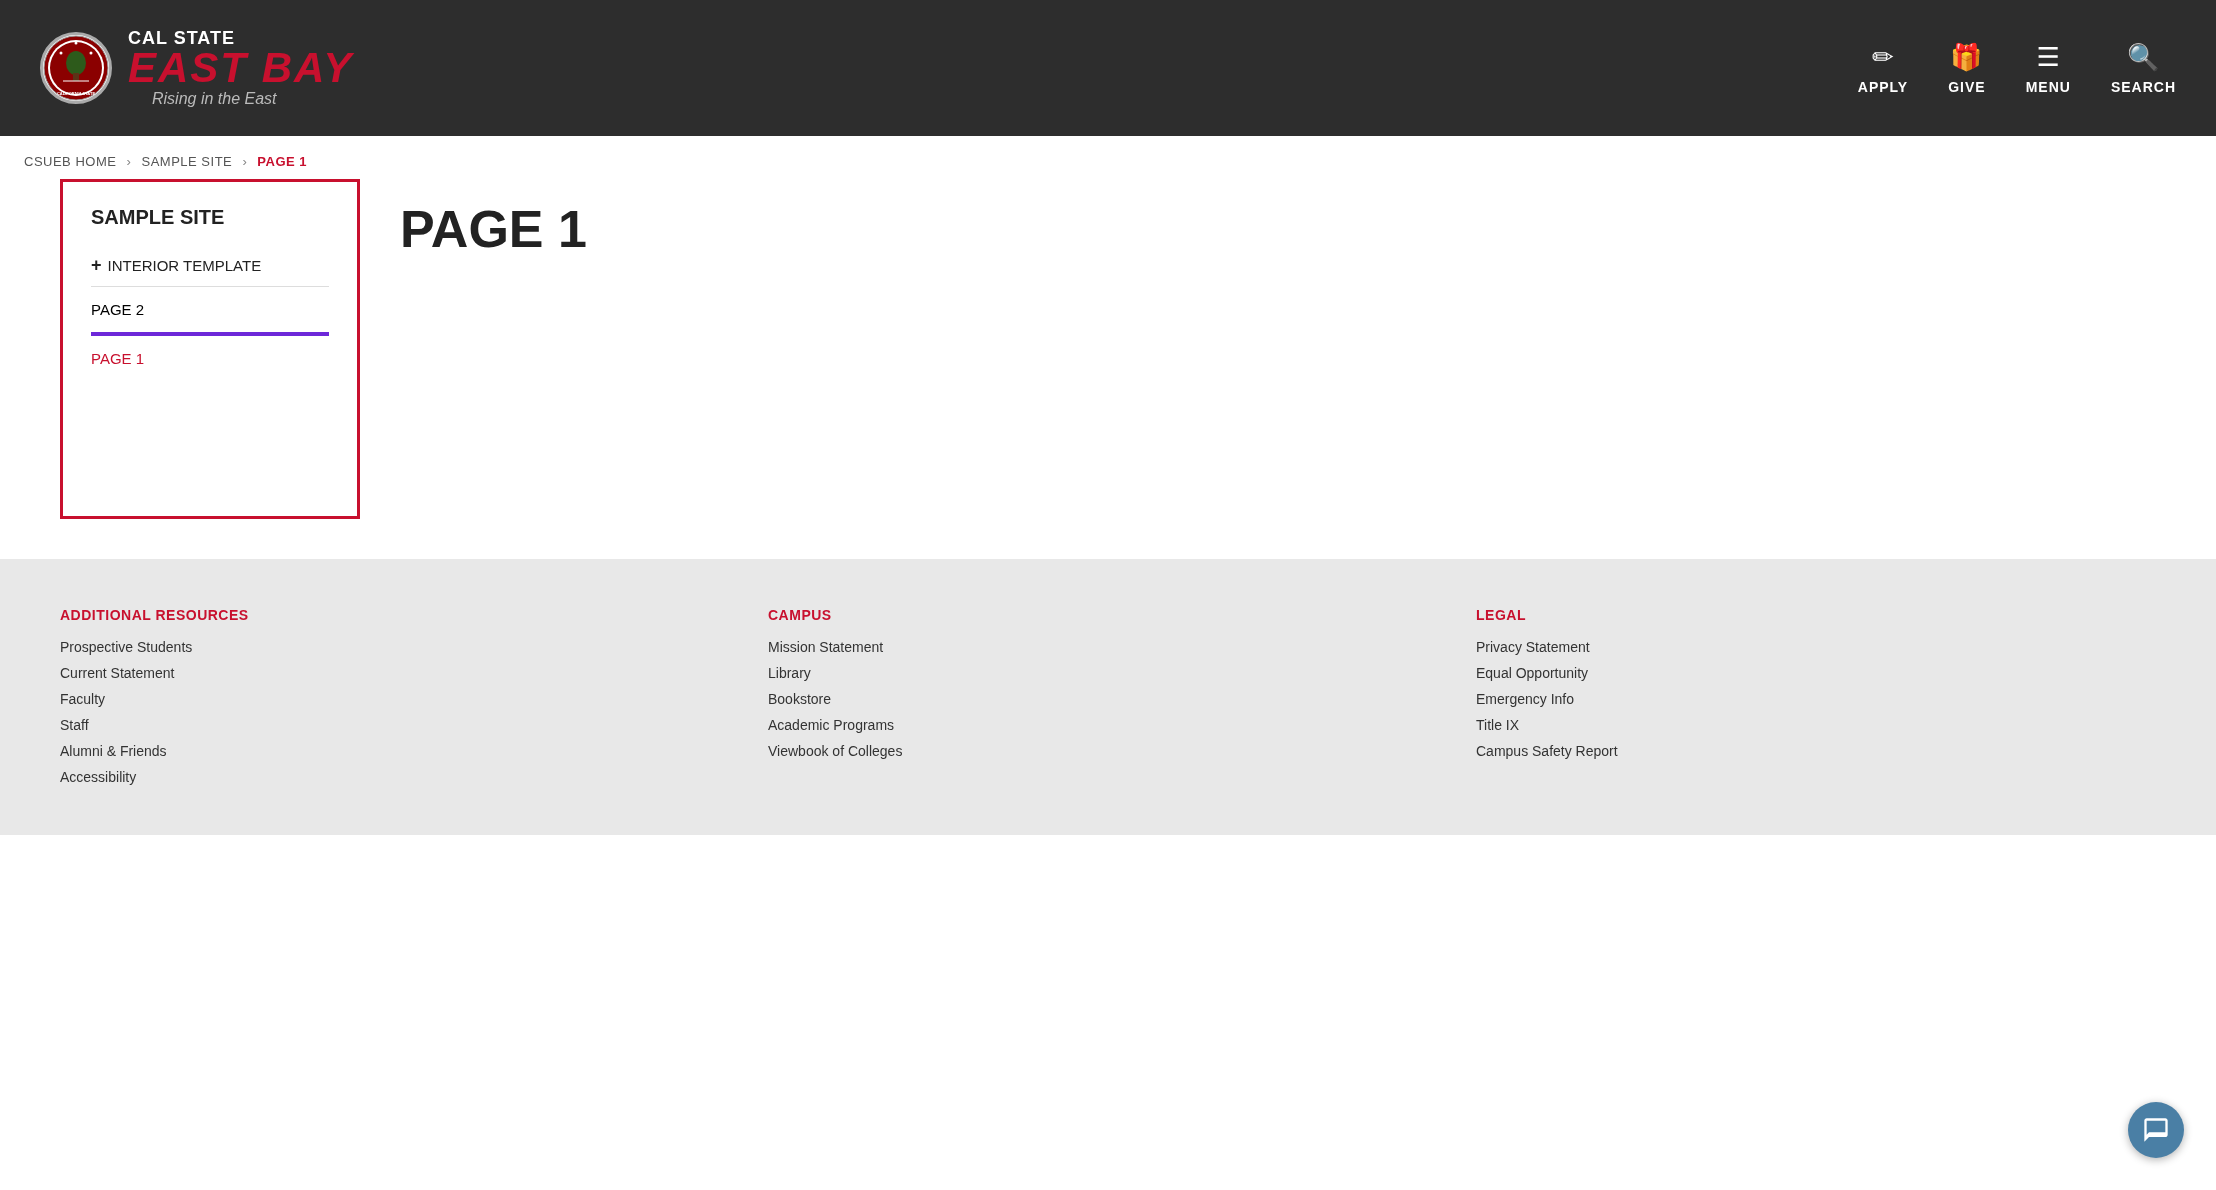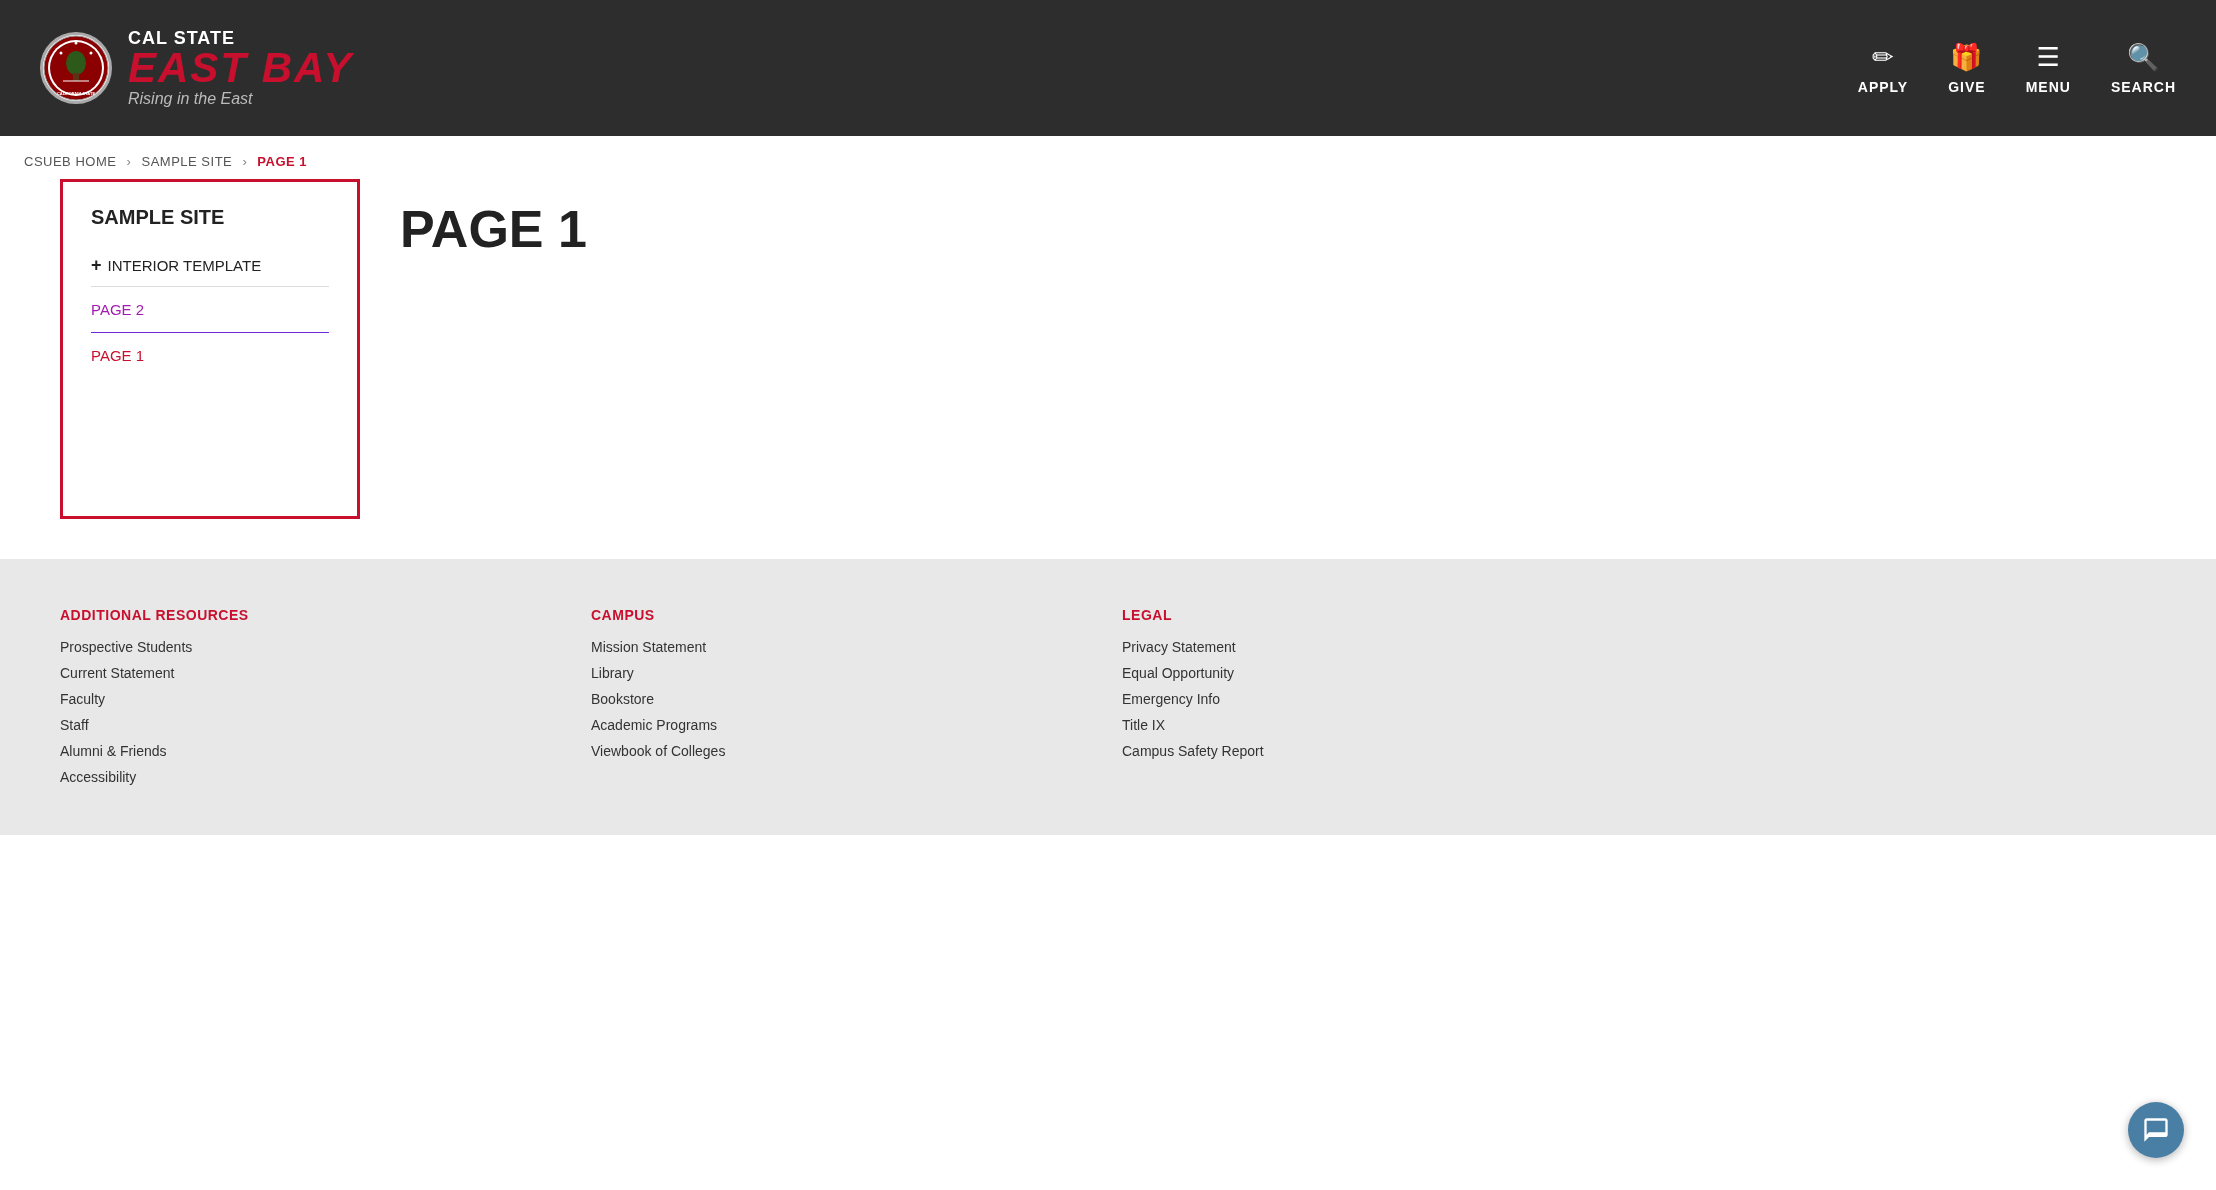--- a/index.html
+++ b/index.html
@@ -25,21 +25,21 @@
       border-radius: 50%;
       border: 3px solid #aaa;
       background: #fff;
       display: flex; align-items: center; justify-content: center;
       overflow: hidden;
     }
     .logo-seal svg { width: 66px; height: 66px; }
     .logo-text { display: flex; flex-direction: column; line-height: 1; }
     .logo-cal-state { color: #fff; font-size: 18px; font-weight: bold; letter-spacing: 1px; }
     .logo-east-bay { color: #c8102e; font-size: 42px; font-weight: 900; letter-spacing: 2px; font-style: italic; }
-    .logo-tagline { color: #bbb; font-size: 16px; font-style: italic; margin-top: 2px; }
+    .logo-tagline { color: #bbb; font-size: 16px; font-style: italic; margin-top: 2px; margin-left: 24px; }
 
     .header-nav {
       display: flex;
       gap: 40px;
       align-items: center;
     }
     .header-nav-item {
       display: flex;
       flex-direction: column;
       align-items: center;
@@ -90,24 +90,24 @@
       color: #222;
       text-decoration: none;
       padding: 10px 0;
       border-bottom: 1px solid #ddd;
       font-weight: normal;
     }
     .sidebar-link-plus .plus { color: #222; font-weight: bold; font-size: 18px; }
     .sidebar-link {
       display: block;
       font-size: 15px;
-      color: #a21caf;
+      color: #000000;
       text-decoration: none;
       padding: 14px 0;
-      border-bottom: 1px solid #6d28d9;
+      border-bottom: 4px solid #6d28d9;
     }
     .sidebar-link.active {
       color: #c8102e;
     }
     .sidebar-link:last-child { border-bottom: none; }
 
     
     .page-content {
       flex: 1;
       padding-top: 20px;
@@ -118,21 +118,21 @@
       color: #222;
     }
 
     
     .footer {
       background: #e8e8e8;
       padding: 48px 60px 40px 60px;
     }
     .footer-grid {
       display: grid;
-      grid-template-columns: repeat(4, 1fr);
+      grid-template-columns: repeat(3, 1fr);
       gap: 28px;
     }
     .footer-col-title {
       font-size: 14px;
       font-weight: 900;
       color: #c8102e;
       text-transform: uppercase;
       margin-bottom: 16px;
       letter-spacing: 0.5px;
     }

